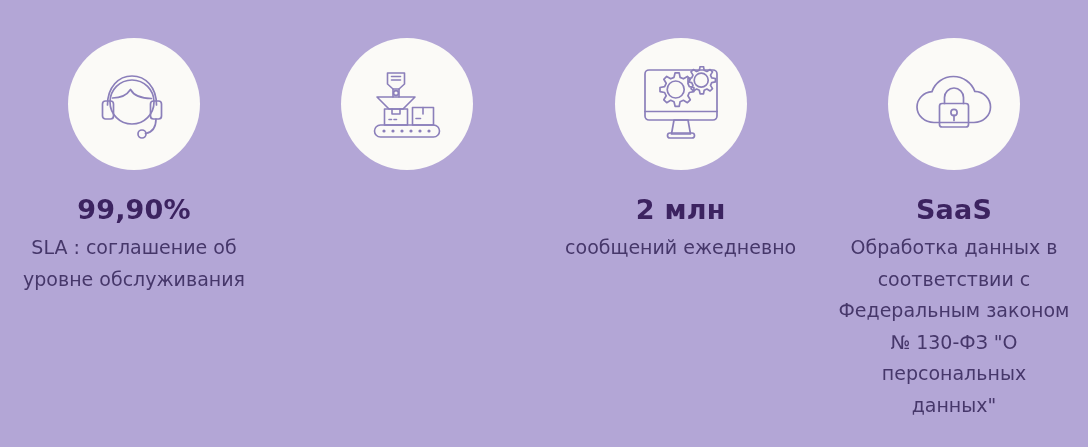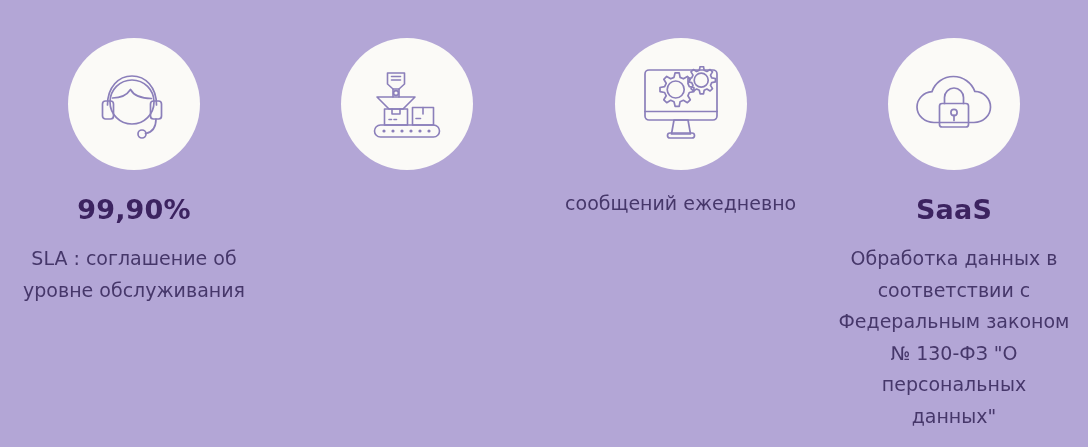--- a/index.html
+++ b/index.html
@@ -47,21 +47,21 @@
   .stat-value {
     margin-top: 24px;
     font-size: 27px;
     font-weight: bold;
     color: #3c2360;
     line-height: 1.15;
     text-align: center;
     letter-spacing: 0.2px;
   }
   .stat-label {
-    margin-top: 18px;
+    margin-top: 7px;
     font-size: 19px;
     font-weight: normal;
     color: #46376a;
     line-height: 1.66;
     text-align: center;
     max-width: 240px;
   }
   .col-saas .stat-label {
     max-width: 232px;
   }
@@ -149,20 +149,21 @@
 
           <path d="M47 12.5 l3.7 -0.7 l1.3 -2.7 l-2 -3.2 l2.4 -2.4 l3.2 2 l2.7 -1.2 l0.8 -3.7 l3.4 0 l0.7 3.7 l2.7 1.2 l3.2 -2 l2.4 2.4 l-2 3.2 l1.2 2.7 l3.7 0.7 l0 3.4 l-3.7 0.8 l-1.2 2.7 l2 3.2 l-2.4 2.4 l-3.2 -2 l-2.7 1.2 l-0.7 3.7 l-3.4 0 l-0.8 -3.7 l-2.7 -1.2 l-3.2 2 l-2.4 -2.4 l2 -3.2 l-1.3 -2.7 l-3.7 -0.8 Z"></path>
           <circle cx="60.2" cy="14.2" r="7"></circle>
 
           <path d="M33 54 L47 54 L49.5 68 L30.5 68 Z"></path>
 
           <rect x="26.5" y="67" width="27" height="5" rx="2.5"></rect>
         </svg>
       </span>
     </div>
+    <div class="stat-value">2 млн</div>
     <div class="stat-label">сообщений ежедневно</div>
   </div>
 
   <div class="stat-column col-saas">
     <div class="icon-circle">
       <span>
         <svg width="80" height="62" viewBox="0 0 80 62" fill="none" stroke="#8b7fba" stroke-width="1.7" stroke-linecap="round" stroke-linejoin="round">
 
           <path d="M20 49.5 C10.5 49.5 3 42.6 3 34 C3 25.9 9.6 19.2 18 18.6
                    C21 9.9 29.4 3.5 39.4 3.5 C49.3 3.5 57.7 9.8 60.8 18.4

